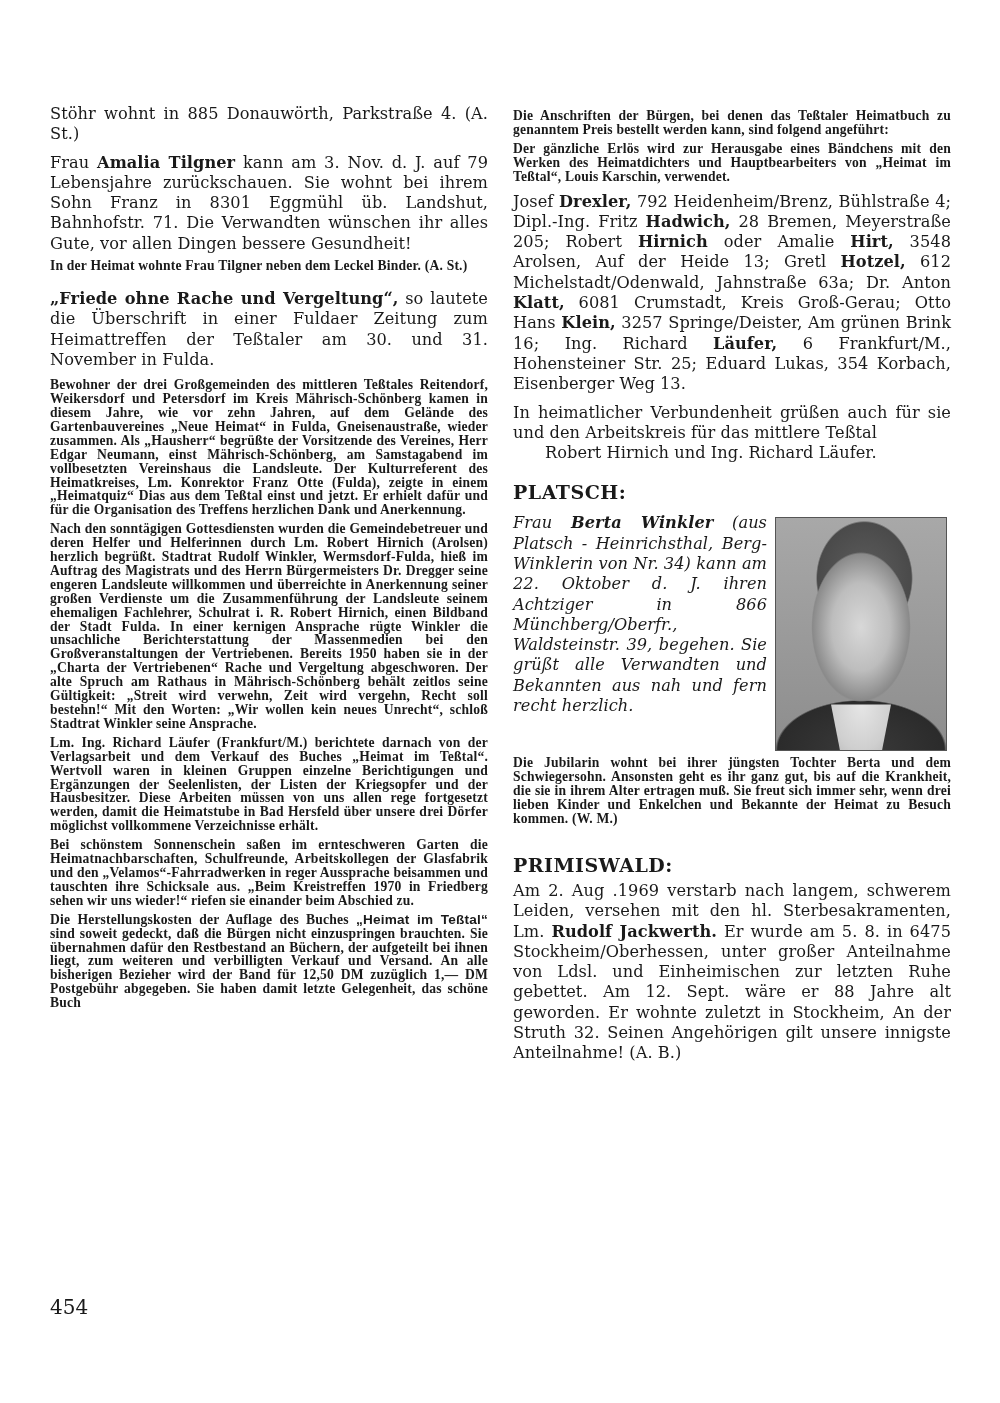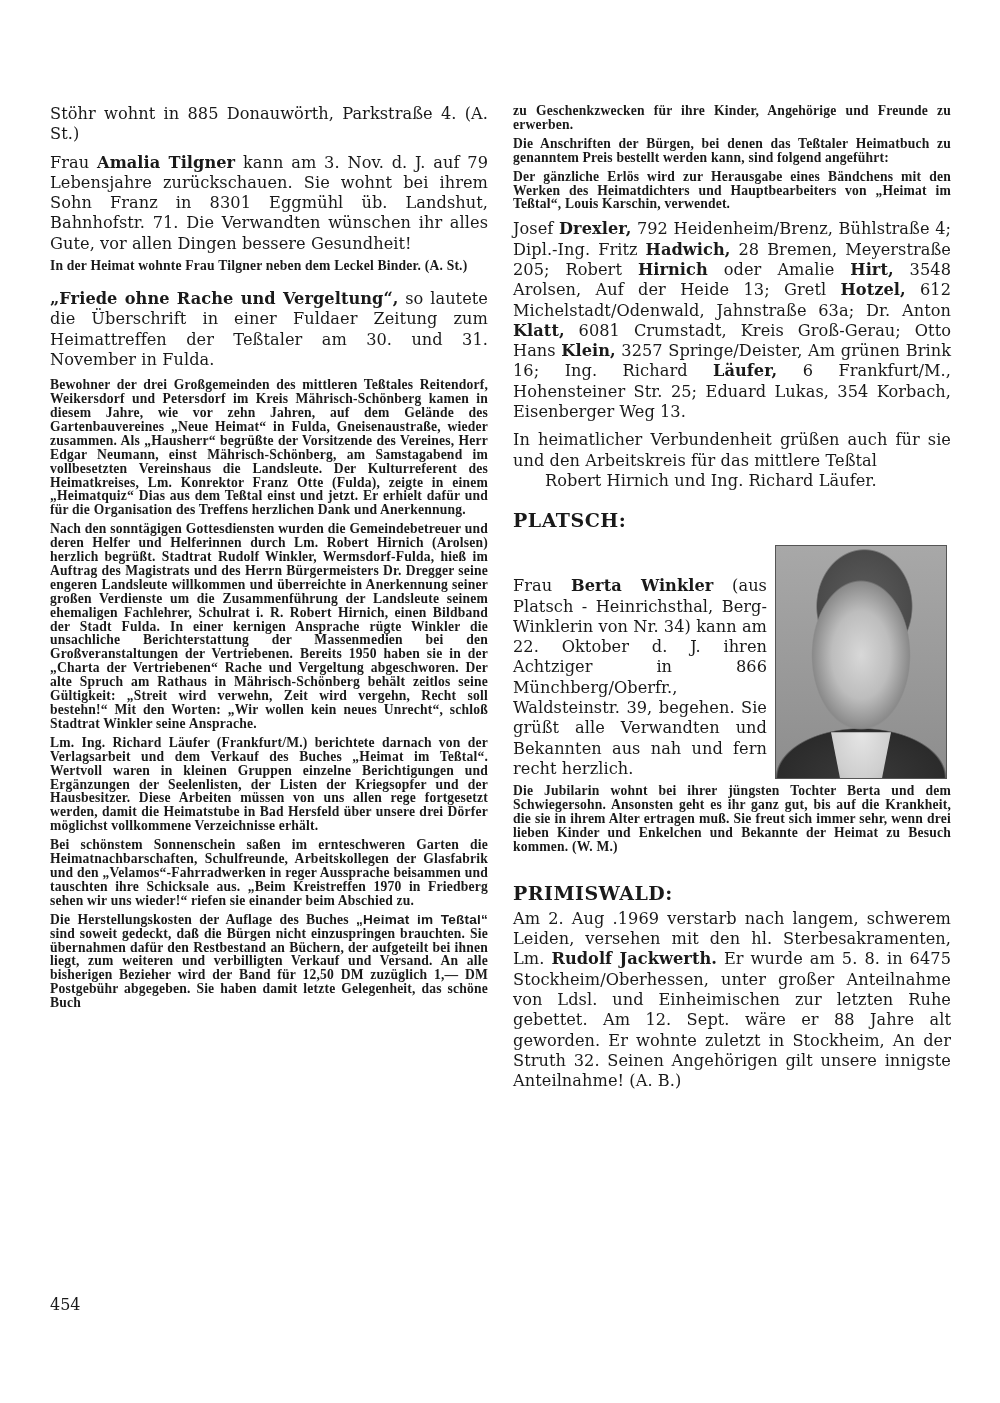--- a/index.html
+++ b/index.html
@@ -10,38 +10,38 @@
     .col-right { left: 513px; width: 438px; }
     p { margin: 0; text-align: justify; }
     .lg { font-family: "DejaVu Serif", serif; font-size: 16.2px; line-height: 20.3px; letter-spacing: 0.05px; }
     .sm { font-family: "Liberation Serif", serif; font-weight: bold; font-size: 13.6px; line-height: 13.9px; letter-spacing: 0.2px; }
     .lg b { font-weight: bold; }
     .gap-s { margin-top: 5px; }
     .gap-m { margin-top: 8px; }
     .gap-l { margin-top: 16px; }
     .heading { font-family: "DejaVu Serif", serif; font-weight: bold; font-size: 19px; letter-spacing: 0.5px; margin: 0; }
     .signature { padding-left: 32px; text-align: left; }
-    .photo-wrap { display: flex; gap: 8px; align-items: flex-end; }
+    .photo-wrap { display: flex; gap: 8px; align-items: flex-start; font-style: italic; }
     .photo-text { width: 254px; flex: none; }
     .photo {
       width: 170px; height: 232px; flex: none; margin-top: 4px;
       background:
         radial-gradient(ellipse 38% 42% at 50% 47%, #d8d8d8 0%, #bdbdbd 45%, #8a8a8a 75%, transparent 77%),
         radial-gradient(ellipse 46% 40% at 52% 26%, #5e5e5e 0%, #4a4a4a 60%, transparent 62%),
         radial-gradient(ellipse 70% 30% at 50% 100%, #3a3a3a 0%, #2b2b2b 70%, transparent 72%),
         linear-gradient(#a8a8a8, #8d8d8d);
       border: 1px solid #555;
       position: relative;
     }
     .photo .collar {
       position: absolute; left: 55px; bottom: 0; width: 60px; height: 46px;
       background: radial-gradient(ellipse at 50% 0%, #e6e6e6 0%, #cfcfcf 70%, #bcbcbc 100%);
       clip-path: polygon(0 0, 100% 0, 85% 100%, 15% 100%);
     }
-    .page-number { position: absolute; left: 50px; top: 1291px; font-family: "DejaVu Serif", serif; font-size: 16px; }
+    .page-number { position: absolute; left: 50px; top: 1291px; font-family: "DejaVu Serif", serif; font-size: 20px; }
   </style>
 </head>
 <body>
 
 <div class="page">
 
   <div class="col col-left">
     <p class="lg">Stöhr wohnt in 885 Donauwörth, Parkstraße 4. (A. St.)</p>
 
     <p class="lg gap-m"><span>Frau </span><b>Amalia Tilgner</b><span> kann am 3. Nov. d. J. auf 79 Lebensjahre zurückschauen. Sie wohnt bei ihrem Sohn Franz in 8301 Eggmühl üb. Landshut, Bahnhofstr. 71. Die Verwandten wünschen ihr alles Gute, vor allen Dingen bessere Gesundheit!</span></p>
@@ -51,21 +51,20 @@
     <p class="lg gap-l"><b>„Friede ohne Rache und Vergeltung“,</b><span> so lautete die Überschrift in einer Fuldaer Zeitung zum Heimattreffen der Teßtaler am 30. und 31. November in Fulda.</span></p>
 
     <p class="sm gap-m">Bewohner der drei Großgemeinden des mittleren Teßtales Reitendorf, Weikersdorf und Petersdorf im Kreis Mährisch-Schönberg kamen in diesem Jahre, wie vor zehn Jahren, auf dem Gelände des Gartenbauvereines „Neue Heimat“ in Fulda, Gneisenaustraße, wieder zusammen. Als „Hausherr“ begrüßte der Vorsitzende des Vereines, Herr Edgar Neumann, einst Mährisch-Schönberg, am Samstagabend im vollbesetzten Vereinshaus die Landsleute. Der Kulturreferent des Heimatkreises, Lm. Konrektor Franz Otte (Fulda), zeigte in einem „Heimatquiz“ Dias aus dem Teßtal einst und jetzt. Er erhielt dafür und für die Organisation des Treffens herzlichen Dank und Anerkennung.</p>
     <p class="sm gap-s">Nach den sonntägigen Gottesdiensten wurden die Gemeindebetreuer und deren Helfer und Helferinnen durch Lm. Robert Hirnich (Arolsen) herzlich begrüßt. Stadtrat Rudolf Winkler, Wermsdorf-Fulda, hieß im Auftrag des Magistrats und des Herrn Bürgermeisters Dr. Dregger seine engeren Landsleute willkommen und überreichte in Anerkennung seiner großen Verdienste um die Zusammenführung der Landsleute seinem ehemaligen Fachlehrer, Schulrat i. R. Robert Hirnich, einen Bildband der Stadt Fulda. In einer kernigen Ansprache rügte Winkler die unsachliche Berichterstattung der Massenmedien bei den Großveranstaltungen der Vertriebenen. Bereits 1950 haben sie in der „Charta der Vertriebenen“ Rache und Vergeltung abgeschworen. Der alte Spruch am Rathaus in Mährisch-Schönberg behält zeitlos seine Gültigkeit: „Streit wird verwehn, Zeit wird vergehn, Recht soll bestehn!“ Mit den Worten: „Wir wollen kein neues Unrecht“, schloß Stadtrat Winkler seine Ansprache.</p>
     <p class="sm gap-s">Lm. Ing. Richard Läufer (Frankfurt/M.) berichtete darnach von der Verlagsarbeit und dem Verkauf des Buches „Heimat im Teßtal“. Wertvoll waren in kleinen Gruppen einzelne Berichtigungen und Ergänzungen der Seelenlisten, der Listen der Kriegsopfer und der Hausbesitzer. Diese Arbeiten müssen von uns allen rege fortgesetzt werden, damit die Heimatstube in Bad Hersfeld über unsere drei Dörfer möglichst vollkommene Verzeichnisse erhält.</p>
     <p class="sm gap-s">Bei schönstem Sonnenschein saßen im ernteschweren Garten die Heimatnachbarschaften, Schulfreunde, Arbeitskollegen der Glasfabrik und den „Velamos“-Fahrradwerken in reger Aussprache beisammen und tauschten ihre Schicksale aus. „Beim Kreistreffen 1970 in Friedberg sehen wir uns wieder!“ riefen sie einander beim Abschied zu.</p>
     <p class="sm gap-s"><span>Die Herstellungskosten der Auflage des Buches </span><span style="font-family:'Liberation Sans',sans-serif;font-weight:bold;">„Heimat im Teßtal“</span><span> sind soweit gedeckt, daß die Bürgen nicht einzuspringen brauchten. Sie übernahmen dafür den Restbestand an Büchern, der aufgeteilt bei ihnen liegt, zum weiteren und verbilligten Verkauf und Versand. An alle bisherigen Bezieher wird der Band für 12,50 DM zuzüglich 1,— DM Postgebühr abgegeben. Sie haben damit letzte Gelegenheit, das schöne Buch</span></p>
   </div>
 
   <div class="col col-right">
-    <p class="sm">zu Geschenkzwecken für ihre Kinder, Angehörige und Freunde zu erwerben.</p>
     <p class="sm gap-s">Die Anschriften der Bürgen, bei denen das Teßtaler Heimatbuch zu genanntem Preis bestellt werden kann, sind folgend angeführt:</p>
     <p class="sm gap-s">Der gänzliche Erlös wird zur Herausgabe eines Bändchens mit den Werken des Heimatdichters und Hauptbearbeiters von „Heimat im Teßtal“, Louis Karschin, verwendet.</p>
 
     <p class="lg gap-m">
       <span><span>Josef </span><b>Drexler,</b><span> 792 Heidenheim/Brenz, Bühlstraße 4; </span></span><span><span>Dipl.-Ing. Fritz </span><b>Hadwich,</b><span> 28 Bremen, Meyerstraße 205; </span></span><span><span>Robert </span><b>Hirnich</b><span> oder </span></span><span><span>Amalie </span><b>Hirt,</b><span> 3548 Arolsen, Auf der Heide 13; </span></span><span><span>Gretl </span><b>Hotzel,</b><span> 612 Michelstadt/Odenwald, Jahnstraße 63a; </span></span><span><span>Dr. Anton </span><b>Klatt,</b><span> 6081 Crumstadt, Kreis Groß-Gerau; </span></span><span><span>Otto Hans </span><b>Klein,</b><span> 3257 Springe/Deister, Am grünen Brink 16; </span></span><span><span>Ing. Richard </span><b>Läufer,</b><span> 6 Frankfurt/M., Hohensteiner Str. 25; </span></span><span><span>Eduard Lukas, 354 Korbach, Eisenberger Weg 13.</span><b></b><span></span></span>
     </p>
 
     <p class="lg gap-m">In heimatlicher Verbundenheit grüßen auch für sie und den Arbeitskreis für das mittlere Teßtal</p>
     <p class="lg signature">Robert Hirnich und Ing. Richard Läufer.</p>
 

